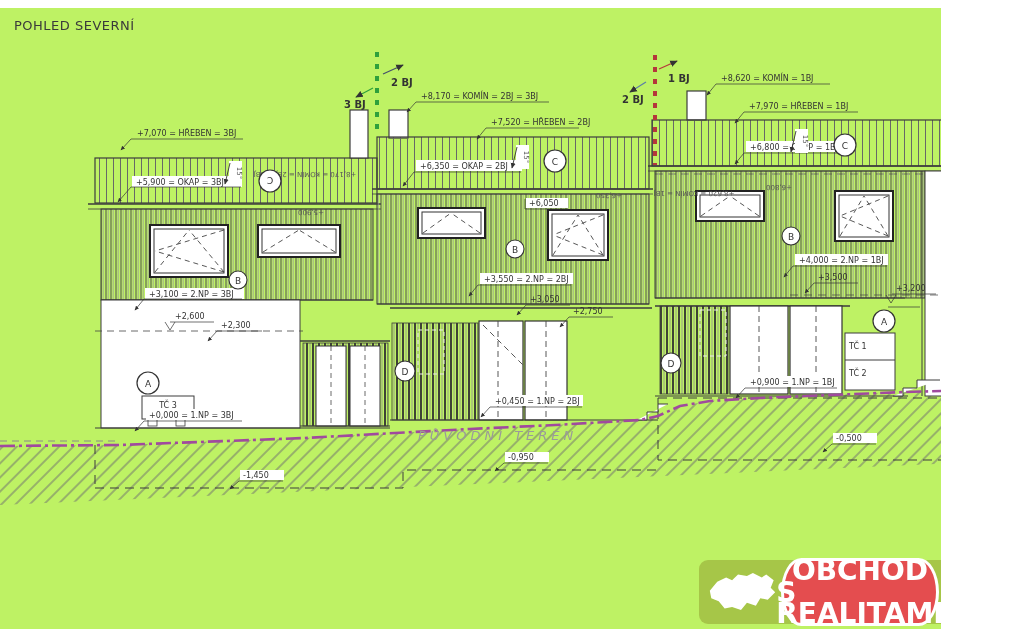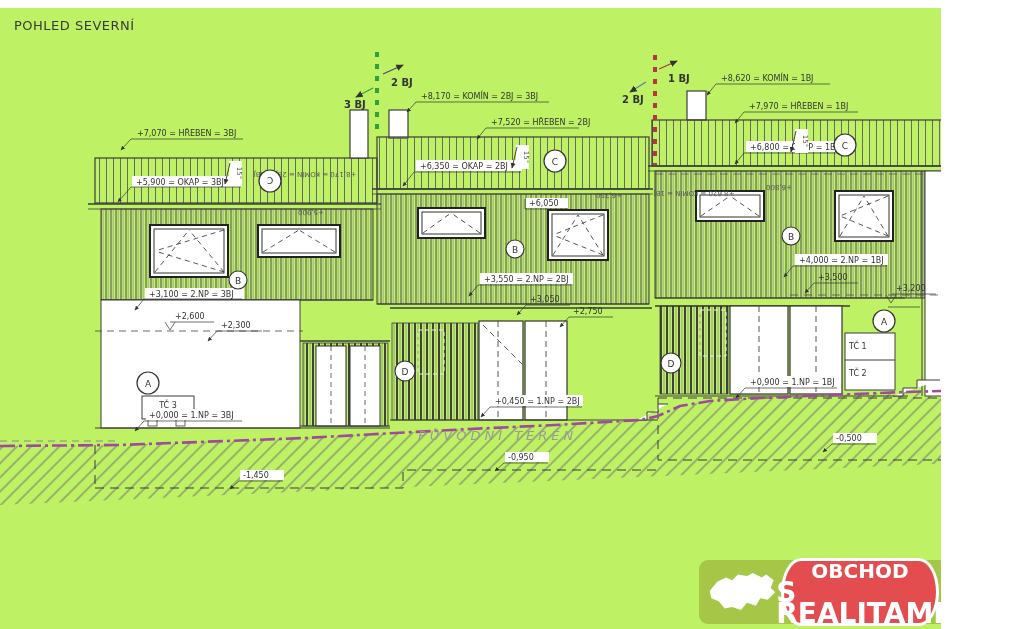--- a/index.html
+++ b/index.html
@@ -11,21 +11,21 @@
   .sm{font-size:7px;fill:#555;}
   .ref{font-size:9px;}
   .bj{font-size:10px;font-weight:bold;}
   .terrlbl{font-size:13px;fill:#9a9a9a;font-style:italic;letter-spacing:4px;}
   
   #logo{position:absolute;left:699px;top:552px;width:296px;height:64px;
         background:#a6c648;border-radius:9px;}
   #logo .red{position:absolute;left:82px;top:-2px;width:158px;height:68px;
         background:#e44d4f;border:3px solid #fff;border-radius:42px/70px;
         display:flex;flex-direction:column;align-items:center;justify-content:center;box-sizing:border-box;}
-  #logo .red .l1{color:#fff;font-weight:bold;font-size:20px;line-height:22px;text-align:center;}
+  #logo .red .l1{color:#fff;font-weight:bold;font-size:28px;line-height:22px;text-align:center;}
   #logo .red .l2{color:#fff;font-weight:bold;font-size:28px;line-height:21px;}
   #logo .tld{position:absolute;right:6px;top:12px;color:#fff;font-weight:bold;font-size:18px;}
   #logo .map{position:absolute;left:4px;top:7px;}
   .botline{position:absolute;left:0;top:622px;width:1024px;height:1px;background:#dcdcdc;}
 </style>
 </head>
 <body>
 
 <div id="stage">
 <svg width="1024" height="629" viewBox="0 0 1024 629">

